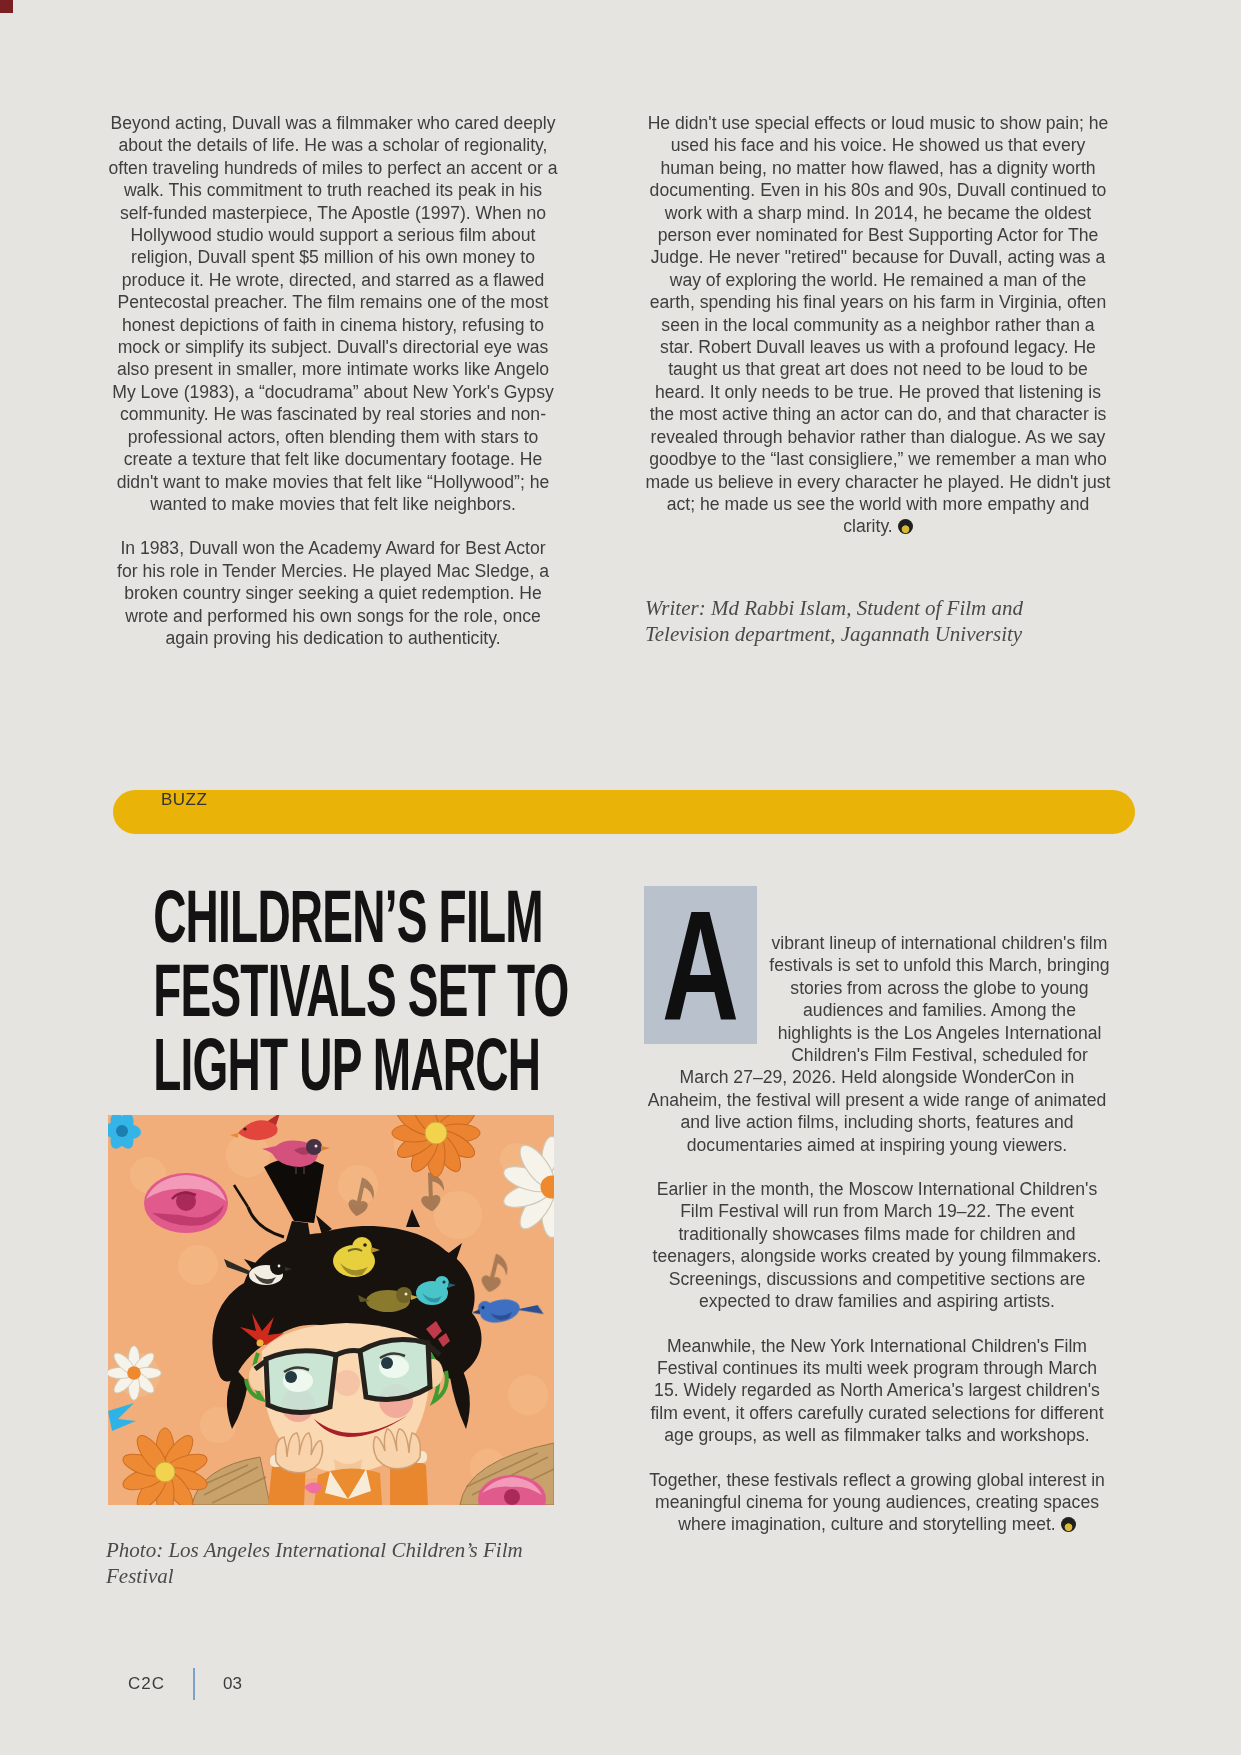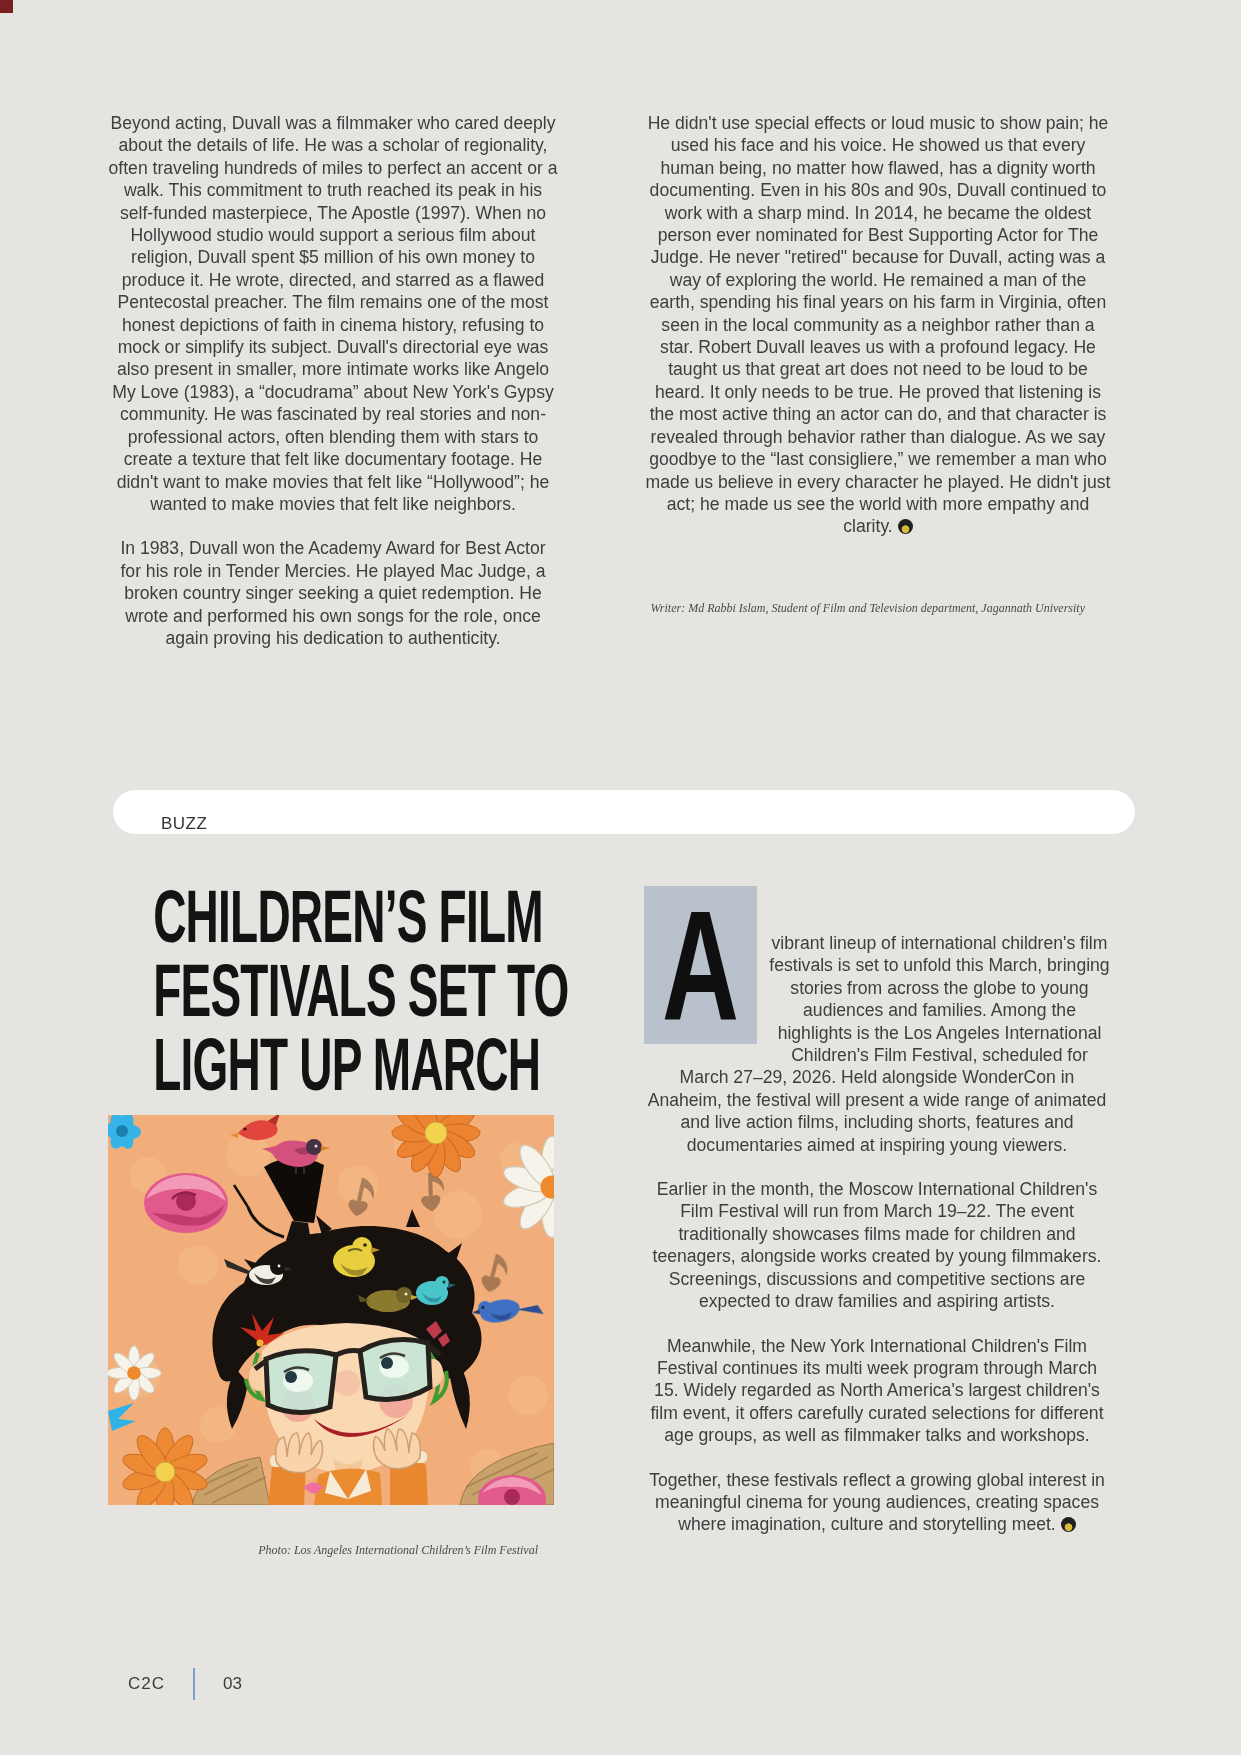--- a/index.html
+++ b/index.html
@@ -10,26 +10,26 @@
     font-family: "Liberation Sans", sans-serif;
   }
   .abs { position: absolute; }
   .corner-mark { position:absolute; left:0; top:0; width:13px; height:13px; background:#7a2023; }
 
   .body-text { font-size: 17.6px; line-height: 22.4px; color: #3e3e3e; text-align: center; }
   .body-text p + p { margin-top: 22px; }
 
   .serif-credit {
     font-family: "Liberation Serif", serif; font-style: italic;
-    font-size: 12px; line-height: 26px; color: #4a4a4a; text-align: right;
+    font-size: 21px; line-height: 26px; color: #4a4a4a;
   }
 
   .buzz-pill {
-    background: #ffffff; border-radius: 22px; height: 44px;
-    display: flex; align-items: flex-end; padding-left: 48px;
+    background: #eab308; border-radius: 22px; height: 44px;
+    display: flex; align-items: flex-start; padding-left: 48px;
   }
   .buzz-label { font-size: 17px; color: #343434; letter-spacing: .5px; }
 
   .headline { text-align: center; color: #131313; }
   .headline-line {
     display: block; font-weight: 900; font-size: 59px; line-height: 74px;
     transform: scale(0.78, 1.26); white-space: nowrap; letter-spacing: -1px;
     font-family: "Liberation Sans", sans-serif;
   }
 
@@ -60,21 +60,21 @@
 </style>
 </head>
 <body>
 
 <div class="page">
 
   <div class="corner-mark"></div>
 
   <div class="abs body-text" style="left:108px; top:112px; width:450px;">
     <p>Beyond acting, Duvall was a filmmaker who cared deeply about the details of life. He was a scholar of regionality, often traveling hundreds of miles to perfect an accent or a walk. This commitment to truth reached its peak in his self-funded masterpiece, The Apostle (1997). When no Hollywood studio would support a serious film about religion, Duvall spent $5 million of his own money to produce it. He wrote, directed, and starred as a flawed Pentecostal preacher. The film remains one of the most honest depictions of faith in cinema history, refusing to mock or simplify its subject. Duvall's directorial eye was also present in smaller, more intimate works like Angelo My Love (1983), a “docudrama” about New York's Gypsy community. He was fascinated by real stories and non-professional actors, often blending them with stars to create a texture that felt like documentary footage. He didn't want to make movies that felt like “Hollywood”; he wanted to make movies that felt like neighbors.</p>
-    <p>In 1983, Duvall won the Academy Award for Best Actor for his role in Tender Mercies. He played Mac Judge, a broken country singer seeking a quiet redemption. He wrote and performed his own songs for the role, once again proving his dedication to authenticity.</p>
+    <p>In 1983, Duvall won the Academy Award for Best Actor for his role in Tender Mercies. He played Mac Sledge, a broken country singer seeking a quiet redemption. He wrote and performed his own songs for the role, once again proving his dedication to authenticity.</p>
   </div>
 
   <div class="abs body-text" style="left:645px; top:112px; width:466px;">
     <p><span>He didn't use special effects or loud music to show pain; he used his face and his voice. He showed us that every human being, no matter how flawed, has a dignity worth documenting. Even in his 80s and 90s, Duvall continued to work with a sharp mind. In 2014, he became the oldest person ever nominated for Best Supporting Actor for The Judge. He never "retired" because for Duvall, acting was a way of exploring the world. He remained a man of the earth, spending his final years on his farm in Virginia, often seen in the local community as a neighbor rather than a star. Robert Duvall leaves us with a profound legacy. He taught us that great art does not need to be loud to be heard. It only needs to be true. He proved that listening is the most active thing an actor can do, and that character is revealed through behavior rather than dialogue. As we say goodbye to the “last consigliere,” we remember a man who made us believe in every character he played. He didn't just act; he made us see the world with more empathy and clarity.</span><span class="endmark"></span></p>
   </div>
 
   <div class="abs serif-credit" style="left:645px; top:595px; width:440px;">Writer: Md Rabbi Islam, Student of Film and Television department, Jagannath University</div>
 
   <div class="abs buzz-pill" style="left:113px; top:790px; width:1022px;">
     <span class="buzz-label">BUZZ</span>

